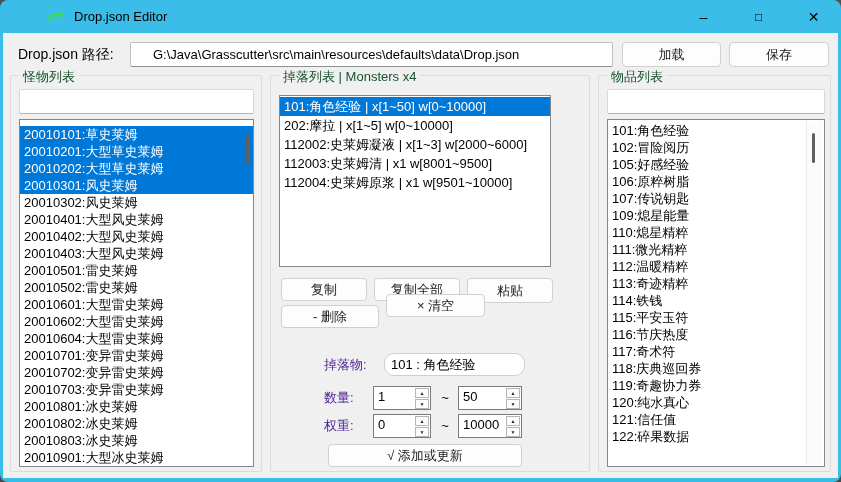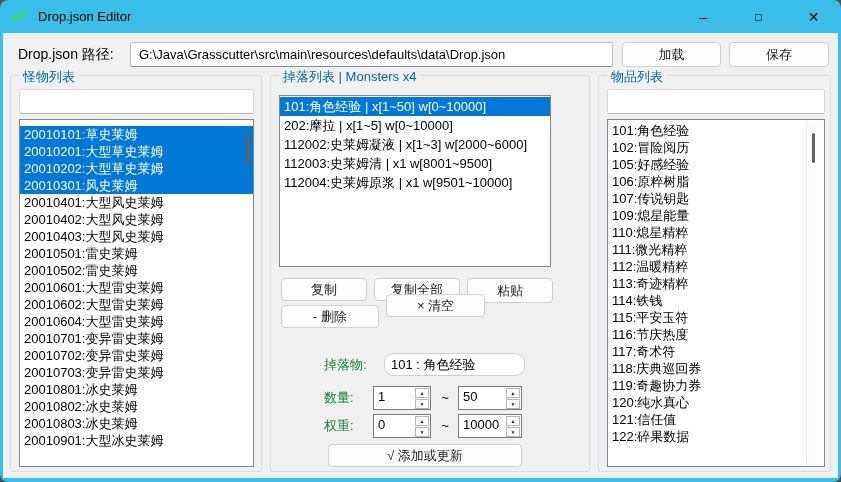--- a/index.html
+++ b/index.html
@@ -5,46 +5,46 @@
   * { margin:0; padding:0; box-sizing:border-box; }
   html,body { background:#555; }
   body { font-family:"Liberation Sans","DejaVu Sans",sans-serif; }
 
   .window {
     position:relative; width:841px; height:482px;
     background:#3abde8; border-radius:8px; overflow:hidden;
     box-shadow:0 8px 24px rgba(0,0,0,.35);
   }
   .titlebar { position:absolute; top:0; left:0; right:0; height:33px;
-    display:flex; align-items:center; color:#111; }
+    display:flex; align-items:center; color:#111;padding-left:36px; }
   .app-icon { width:20px; height:16px; margin:0 8px 0 10px; }
   .title-text { font-size:13px; color:#000; }
   .win-controls { margin-left:auto; display:flex; height:100%; }
   .win-btn { width:55px; height:100%; display:flex; align-items:center;
     justify-content:center; font-size:14px; color:#000; cursor:default; }
   .win-btn.max { font-size:12px; }
 
   .client { position:absolute; top:33px; left:3px; right:3px; bottom:4px;
     background:#f0f0f0; }
 
   
   .path-label { position:absolute; left:15px; top:13px; font-size:14px; color:#000; }
   .path-input { position:absolute; left:127px; top:9px; width:483px; height:25px;
     border:1px solid #bfbfbf; border-bottom-color:#8f8f8f; background:#fff;
-    font-size:13px; padding:0 8px; font-family:inherit; border-radius:2px; }
+    font-size:13px; padding:0 22px; font-family:inherit; border-radius:2px; }
   .btn { background:#fdfdfd; border:1px solid #d0d0d0; border-radius:4px;
     font-size:13px; color:#1a1a1a; font-family:inherit; text-align:center; }
   .btn-load { position:absolute; left:619px; top:9px; width:99px; height:25px; }
   .btn-save { position:absolute; left:726px; top:9px; width:100px; height:25px; }
 
   
   .panel { position:absolute; top:42px; height:397px;
     border:1px solid #dcdcdc; border-radius:2px; }
   .panel-title { position:absolute; top:-8px; left:8px; background:#f0f0f0;
-    padding:0 4px; font-size:13px; color:#0369a1; white-space:nowrap; }
+    padding:0 4px; font-size:13px; color:#14532d; white-space:nowrap; }
   .panel-monsters { left:7px;  width:252px; }
   .panel-drops    { left:267px; width:320px; }
   .panel-items    { left:595px; width:233px; }
 
   .search-input { position:absolute; left:8px; top:13px; height:25px;
     border:1px solid #d9d9d9; border-bottom-color:#b3b3b3; background:#fff;
     font-size:13px; padding:0 6px; font-family:inherit; border-radius:2px; }
   .panel-monsters .search-input { width:235px; }
   .panel-items    .search-input { width:218px; }
 
@@ -64,21 +64,21 @@
   .scroll-track .scroll-thumb { left:5px; top:12px; height:30px; }
 
   
   .btn-copy    { position:absolute; left:10px;  top:202px; width:86px; height:23px; }
   .btn-copyall { position:absolute; left:103px; top:202px; width:86px; height:23px; }
   .btn-paste   { position:absolute; left:196px; top:202px; width:86px; height:25px; }
   .btn-delete  { position:absolute; left:10px;  top:229px; width:98px; height:23px; }
   .btn-clear   { position:absolute; left:115px; top:218px; width:99px; height:23px; }
   .btn-add     { position:absolute; left:57px;  top:368px; width:194px; height:23px; }
 
-  .form-label { position:absolute; left:53px; font-size:13px; color:#15803d; line-height:23px; }
+  .form-label { position:absolute; left:53px; font-size:13px; color:#4c1d95; line-height:23px; }
   .lbl-drop   { top:277px; }
   .lbl-count  { top:310px; }
   .lbl-weight { top:338px; }
   .drop-input { position:absolute; left:113px; top:277px; width:141px; height:23px;
     border:1px solid #cfcfcf; background:#fff; font-size:13px; padding:0 6px;
     font-family:inherit; border-radius:10px; }
   .tilde { position:absolute; left:164px; width:20px; text-align:center;
     font-size:13px; line-height:24px; color:#000; }
   .tilde.r1 { top:310px; } .tilde.r2 { top:338px; }
   .spinner { position:absolute; height:24px; border:1px solid #7a7a7a;
@@ -119,20 +119,21 @@
     <button class="btn btn-save">保存</button>
 
     <div class="panel panel-monsters">
       <span class="panel-title">怪物列表</span>
       <input class="search-input" type="text" value="" style="">
       <div class="listbox lb-monsters">
           <div class="li selected">20010101:草史莱姆</div>
           <div class="li selected">20010201:大型草史莱姆</div>
           <div class="li selected">20010202:大型草史莱姆</div>
           <div class="li selected">20010301:风史莱姆</div>
+          <div class="li">20010302:风史莱姆</div>
           <div class="li">20010401:大型风史莱姆</div>
           <div class="li">20010402:大型风史莱姆</div>
           <div class="li">20010403:大型风史莱姆</div>
           <div class="li">20010501:雷史莱姆</div>
           <div class="li">20010502:雷史莱姆</div>
           <div class="li">20010601:大型雷史莱姆</div>
           <div class="li">20010602:大型雷史莱姆</div>
           <div class="li">20010604:大型雷史莱姆</div>
           <div class="li">20010701:变异雷史莱姆</div>
           <div class="li">20010702:变异雷史莱姆</div>

